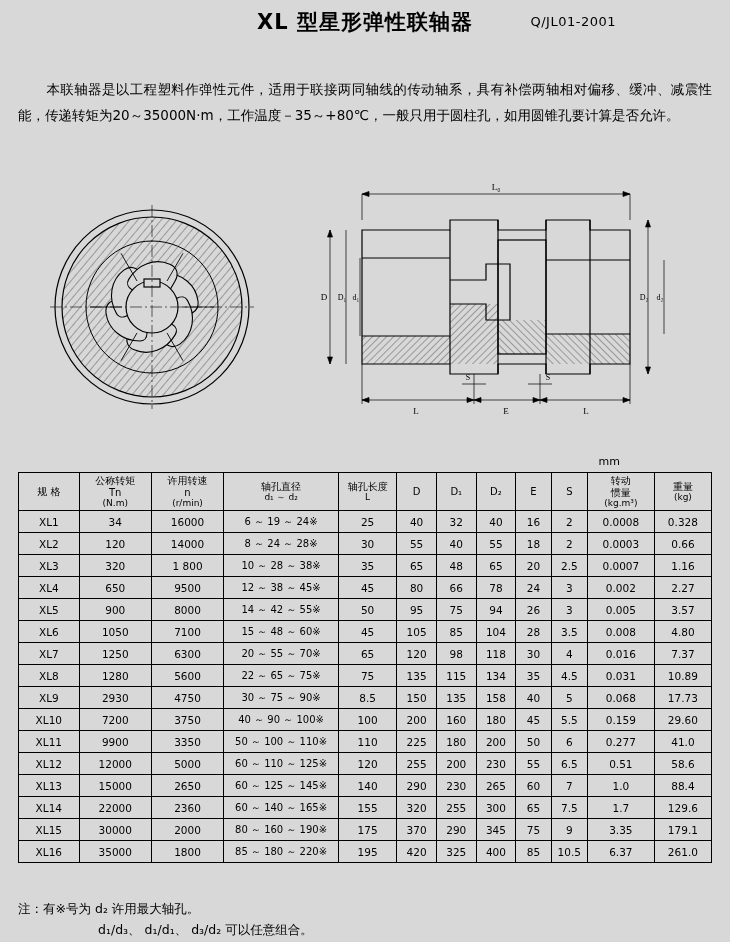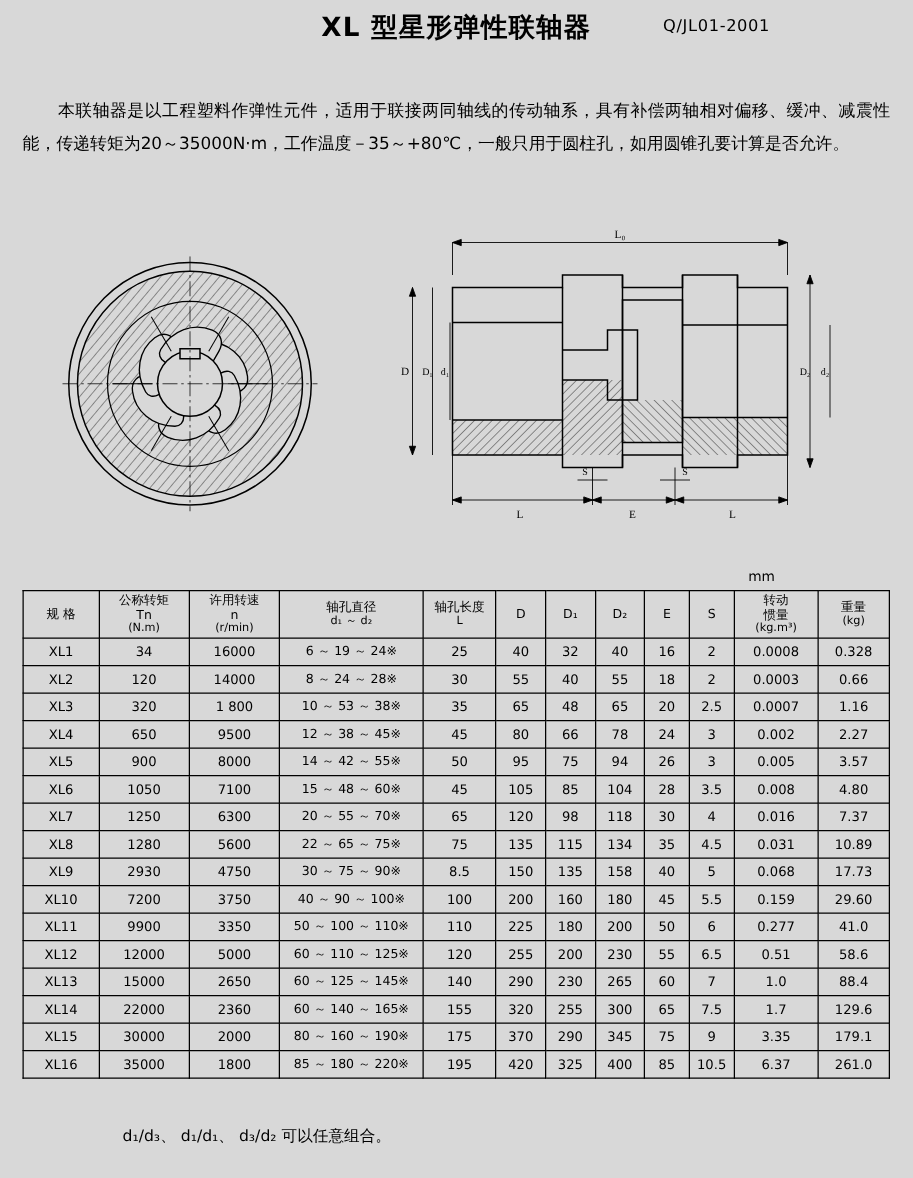--- a/index.html
+++ b/index.html
@@ -308,21 +308,21 @@
             <td class="">55</td>
             <td class="">18</td>
             <td class="">2</td>
             <td class="">0.0003</td>
             <td class="">0.66</td>
           </tr>
           <tr>
             <td class="spec">XL3</td>
             <td class="">320</td>
             <td class="">1 800</td>
-            <td class="bore-col">10 ～ 53 ～ 38※</td>
+            <td class="bore-col">10 ～ 28 ～ 38※</td>
             <td class="">35</td>
             <td class="">65</td>
             <td class="">48</td>
             <td class="">65</td>
             <td class="">20</td>
             <td class="">2.5</td>
             <td class="">0.0007</td>
             <td class="">1.16</td>
           </tr>
           <tr>
@@ -505,16 +505,17 @@
             <td class="">85</td>
             <td class="">10.5</td>
             <td class="">6.37</td>
             <td class="">261.0</td>
           </tr>
         </tbody>
     </table>
   </div>
 
   <div class="notes">
+    <div>注：有※号为 d₂ 许用最大轴孔。</div>
     <div class="ln2">d₁/d₃、 d₁/d₁、 d₃/d₂ 可以任意组合。</div>
   </div>
 
 </div>
 
 </body></html>

